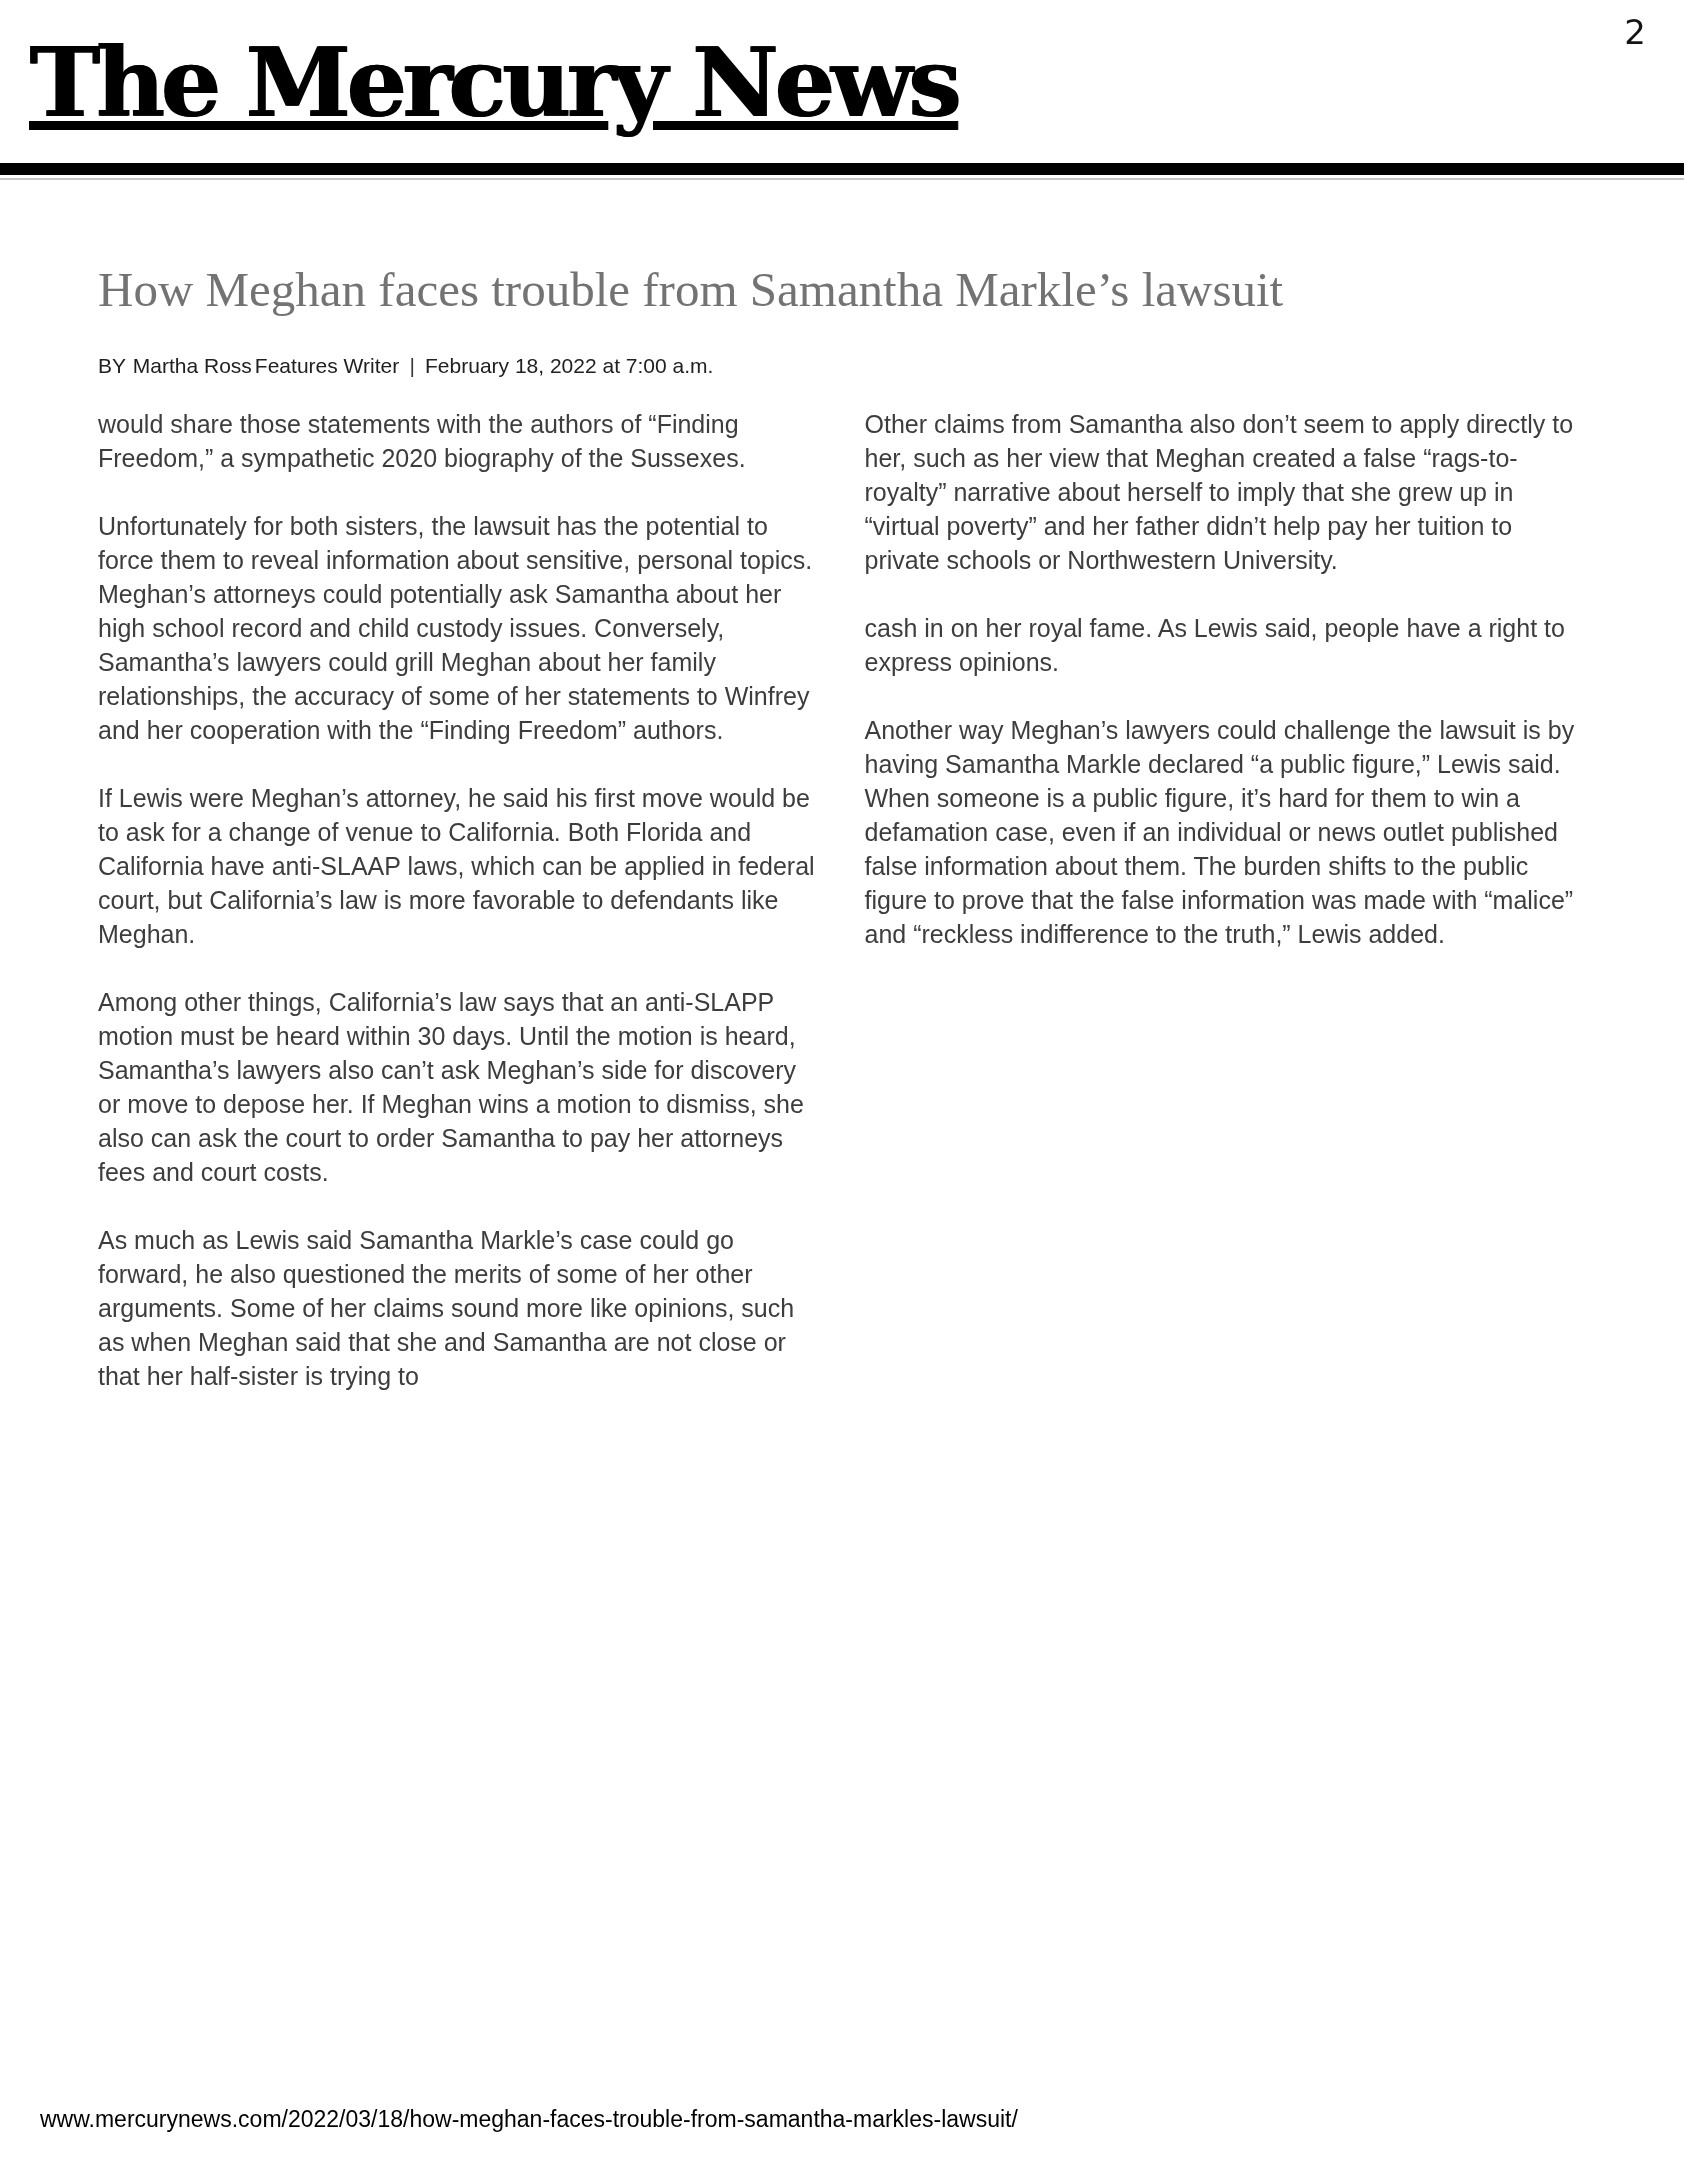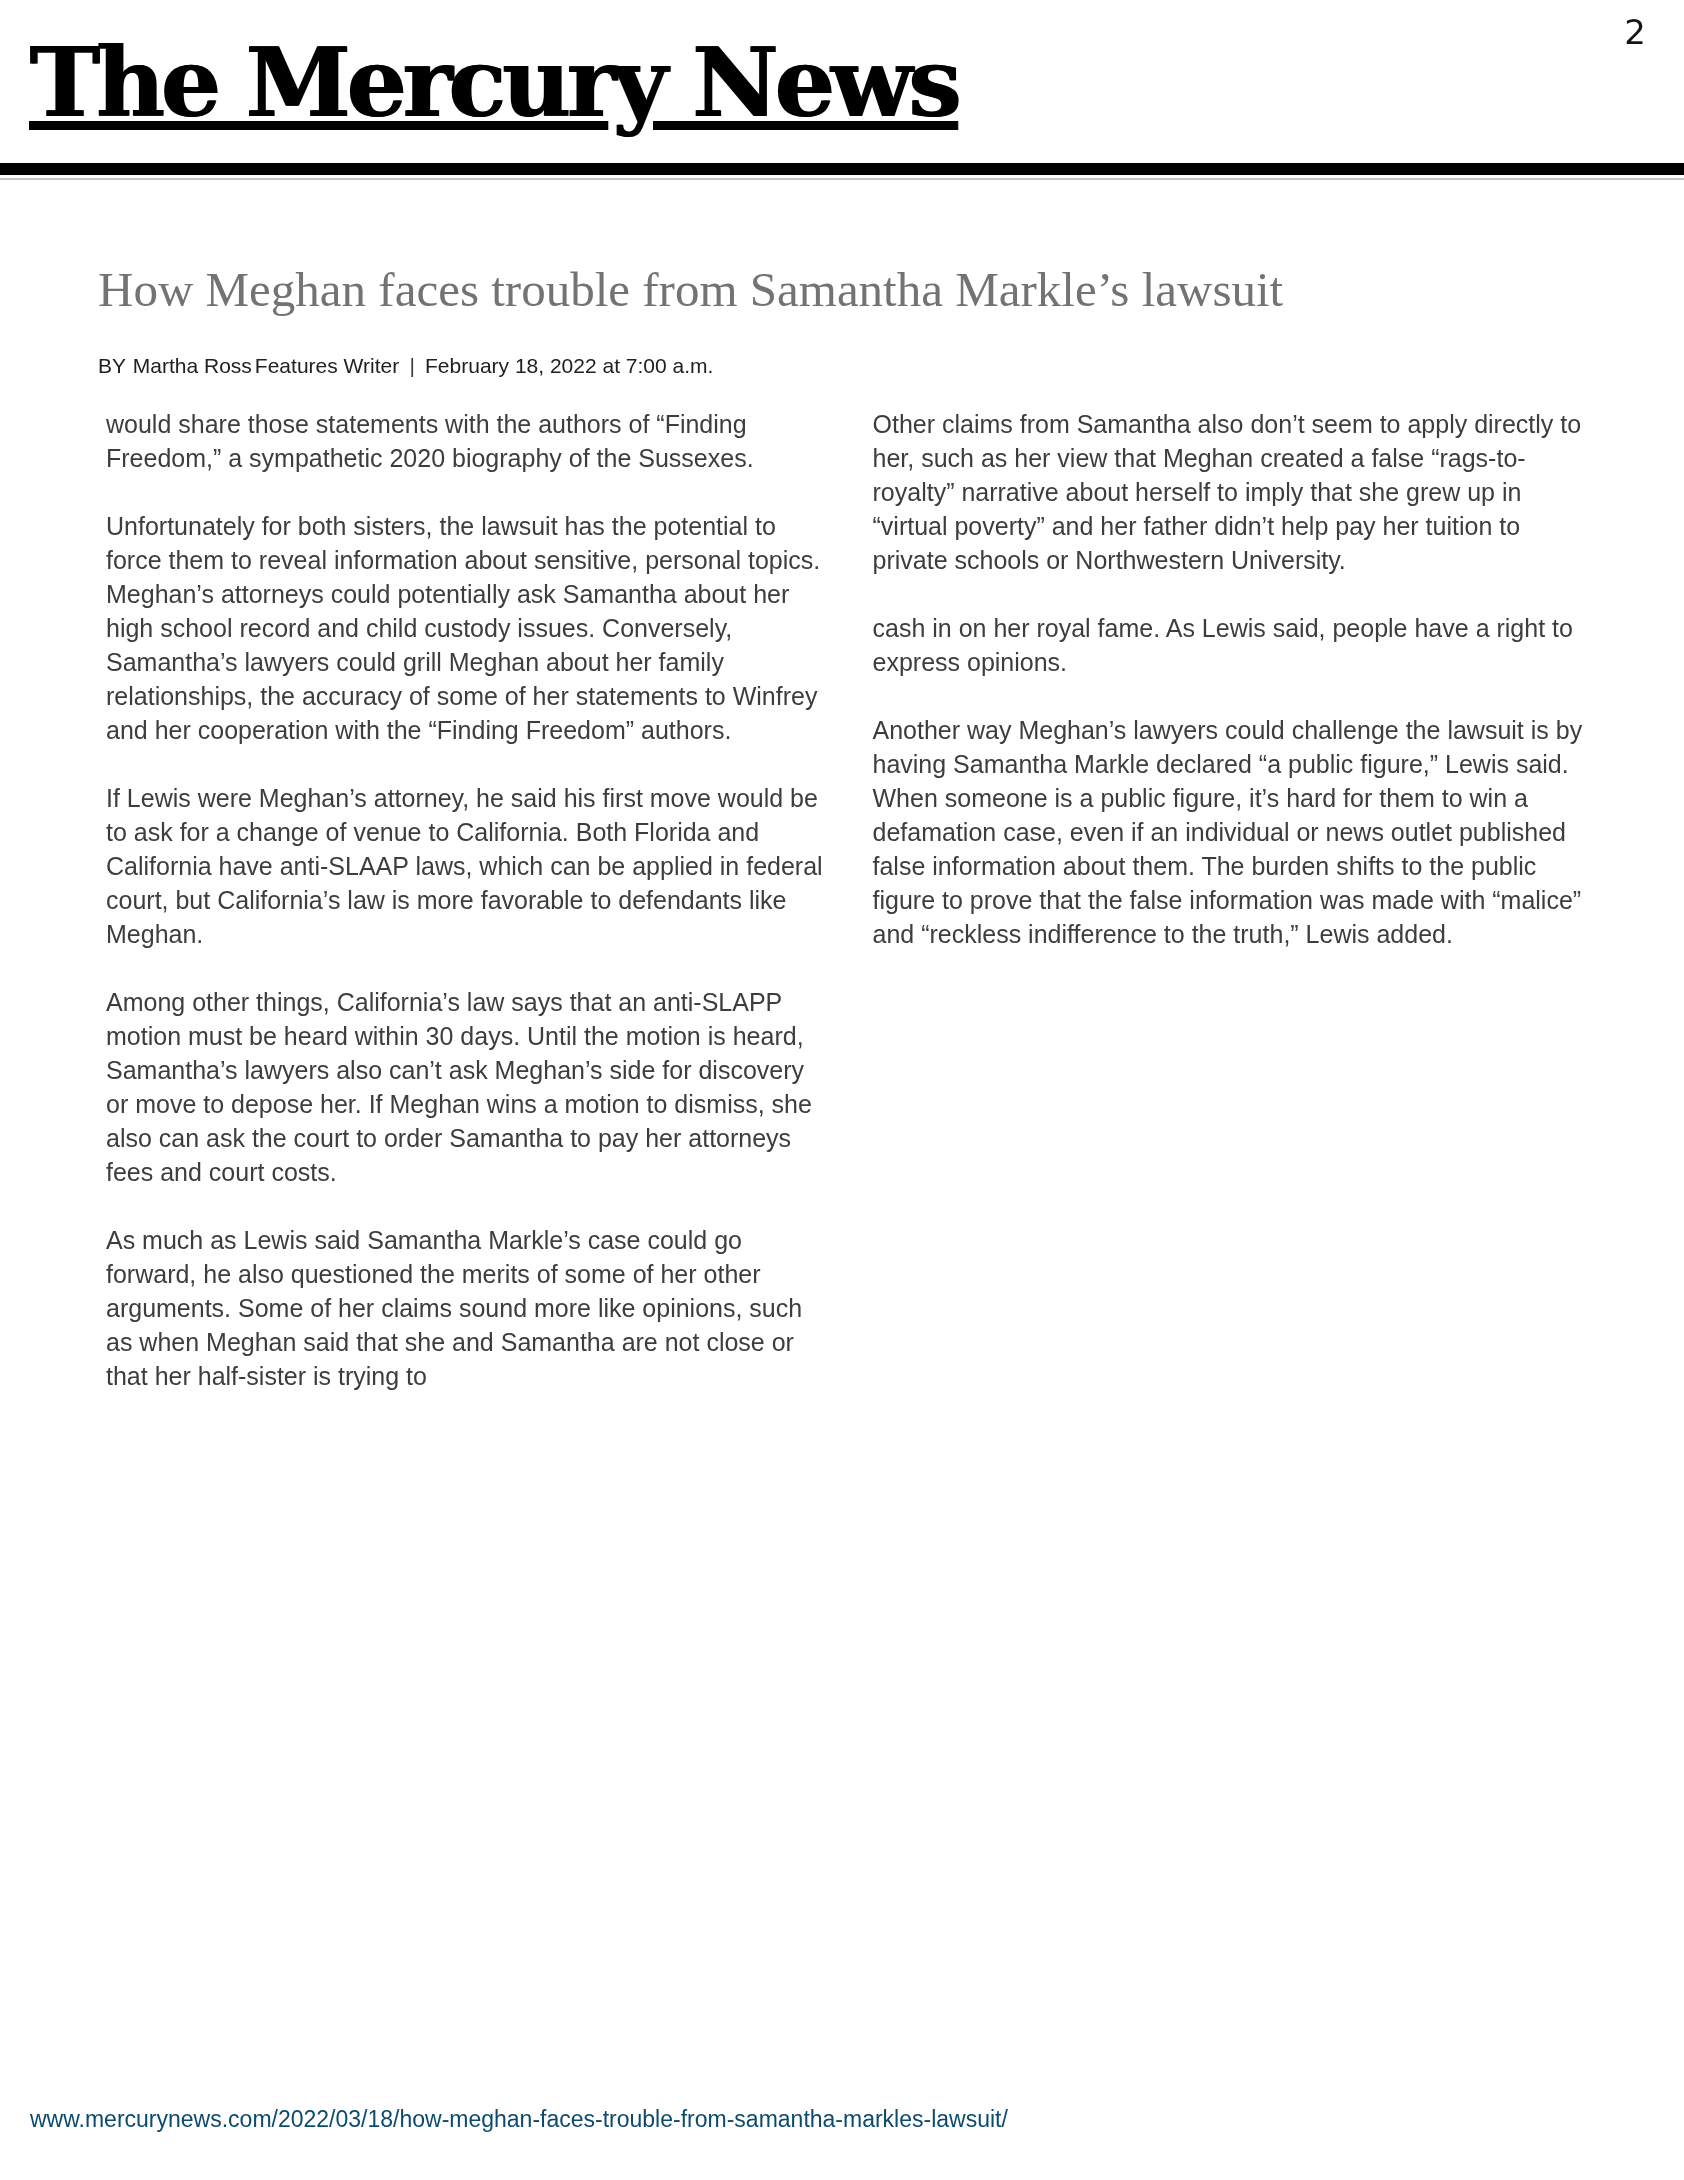--- a/index.html
+++ b/index.html
@@ -74,41 +74,41 @@
     display: flex;
     align-items: flex-end;
   }
   .byline .b-prefix { margin-right: 6.8px; }
   .byline .b-role   { margin-left: 3px; }
   .byline .b-sep    { margin: 0 10.2px; color: #3a3a3a; }
 
   .columns {
     position: absolute;
     top: 407px;
-    left: 106px;
+    left: 98px;
     width: 1492px;
     display: flex;
     gap: 41px;
   }
   .col { width: 726px; }
 
   .para {
     margin: 0 0 34px 0;
     font-size: 25px;
     line-height: 34px;
     color: #3d3d3d;
     white-space: pre-wrap;
   }
 
   .footer-url {
     position: absolute;
     top: 2106px;
-    left: 30px;
+    left: 40px;
     font-size: 23px;
-    color: #0c4a6e;
+    color: #000000;
   }
 </style>
 </head>
 <body>
 
 <div class="page-number">2</div>
 
 <div class="masthead">The Mercury News</div>
 
 <div class="rule-thick"></div>

